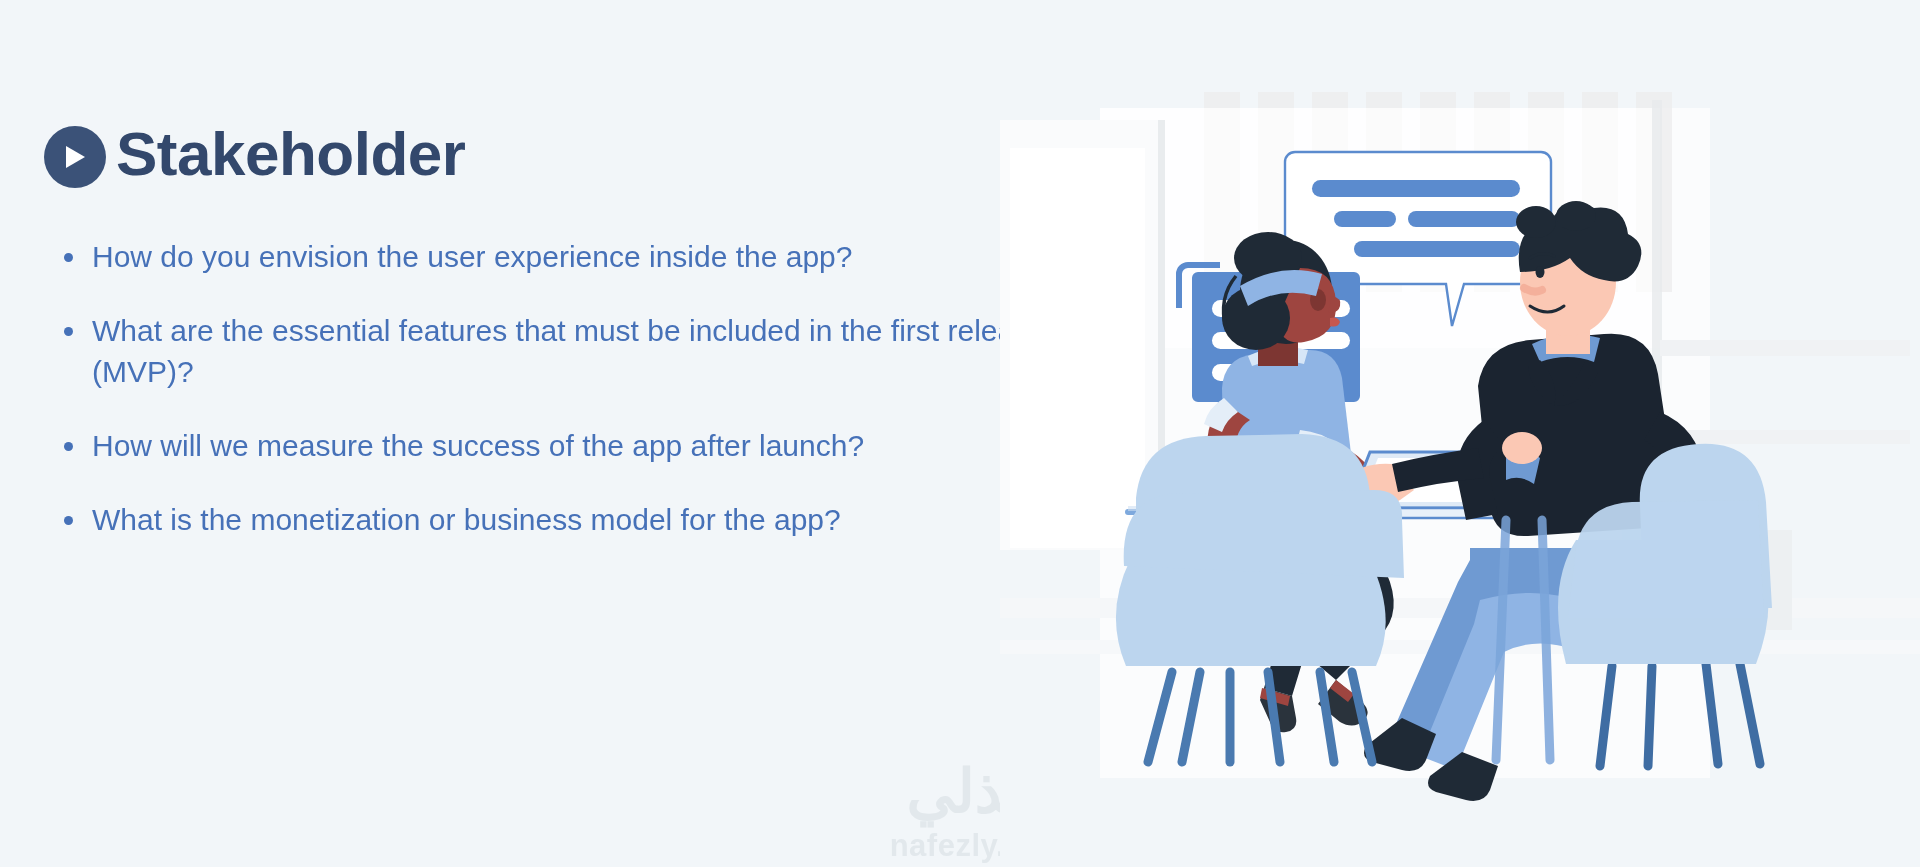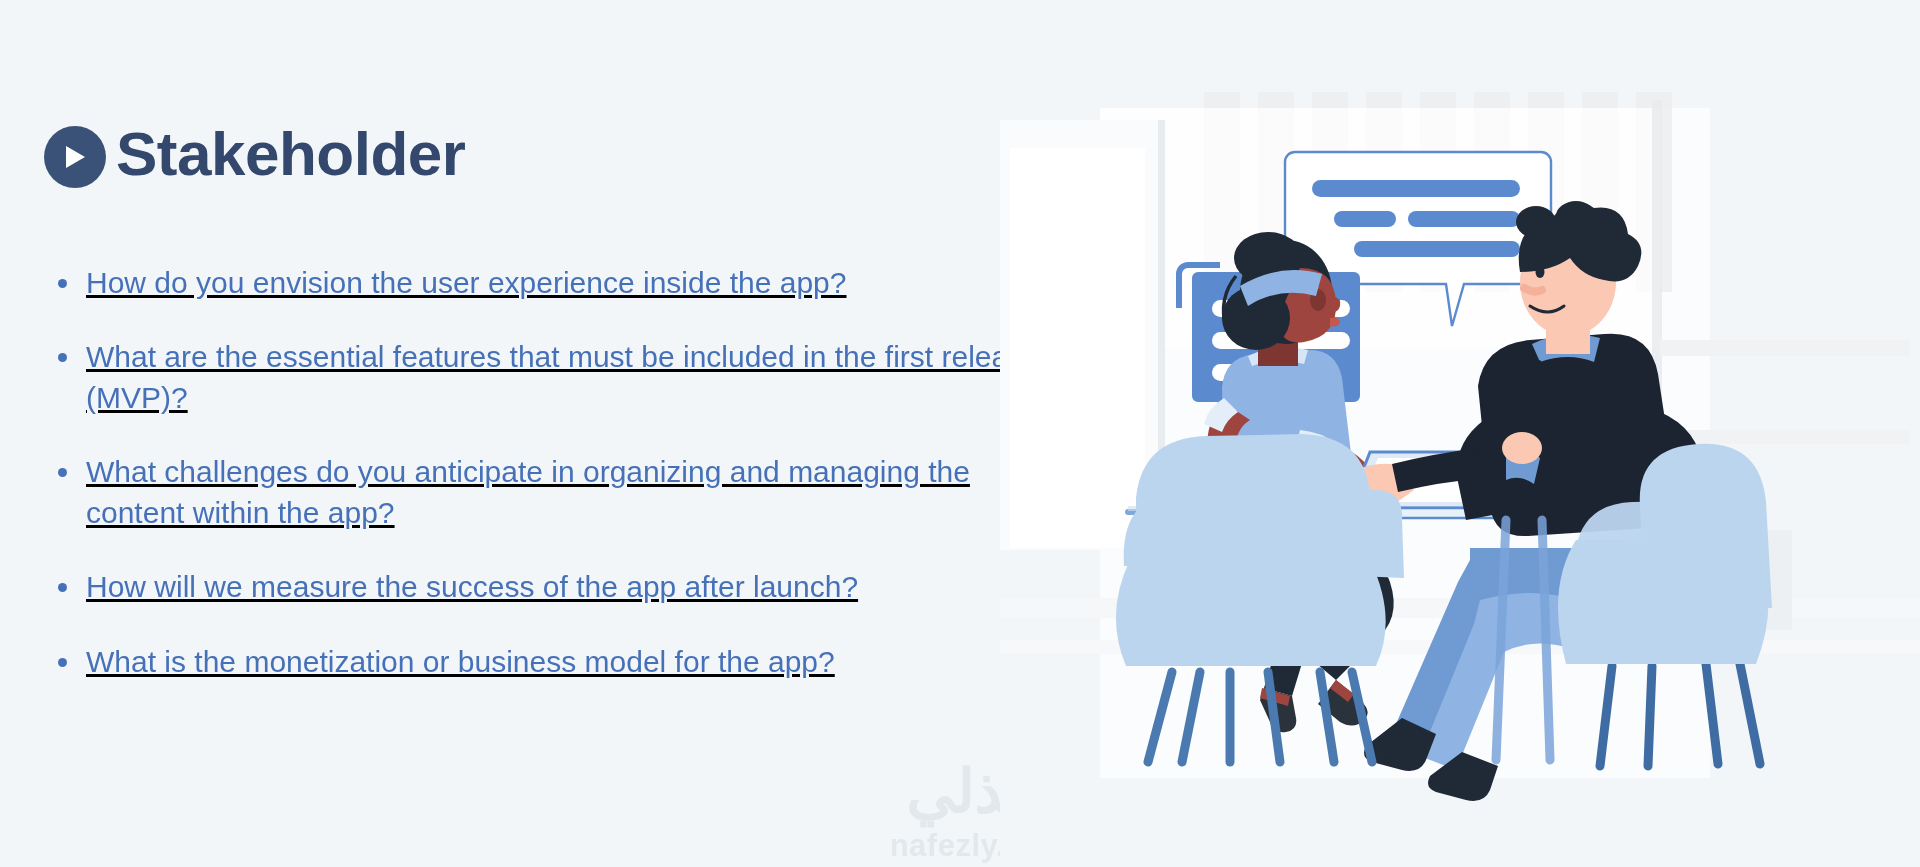--- a/index.html
+++ b/index.html
@@ -24,21 +24,21 @@
   .content {
     position: absolute;
     left: 44px;
     top: 120px;
     width: 1030px;
   }
   .title-row {
     display: flex;
     align-items: center;
     gap: 10px;
-    margin-bottom: 74px;
+    margin-bottom: 48px;
   }
   .play-badge {
     width: 62px;
     height: 62px;
     border-radius: 50%;
     background: #3b5278;
     display: flex;
     align-items: center;
     justify-content: center;
     flex: 0 0 auto;
@@ -49,23 +49,22 @@
     font-size: 62px;
     font-weight: bold;
     color: #33486c;
     letter-spacing: -0.5px;
     line-height: 1;
     white-space: nowrap;
   }
 
   ul.bullets {
     list-style: none;
-    margin: 6px;
+    margin: 12px;
     padding: 0;
-    text-decoration: underline;
   }
   ul.bullets li {
     position: relative;
     padding-left: 36px;
     margin-bottom: 33px;
     font-size: 30px;
     line-height: 1.37;
     color: #4671b8;
     max-width: 960px;
   }
@@ -135,24 +134,20 @@
     </div>
 
     <ul class="bullets">
       <li class="b-wide">
         <span class="dot"></span>
         <span>How do you envision the user experience inside the app?</span>
       </li>
       <li class="b-narrow">
         <span class="dot"></span>
         <span>What are the essential features that must be included in the first release (MVP)?</span>
-      </li>
-      <li class="b-narrow">
-        <span class="dot"></span>
-        <span>What challenges do you anticipate in organizing and managing the content within the app?</span>
       </li>
       <li class="b-wide">
         <span class="dot"></span>
         <span>How will we measure the success of the app after launch?</span>
       </li>
       <li class="b-wide">
         <span class="dot"></span>
         <span>What is the monetization or business model for the app?</span>
       </li>
     </ul>

